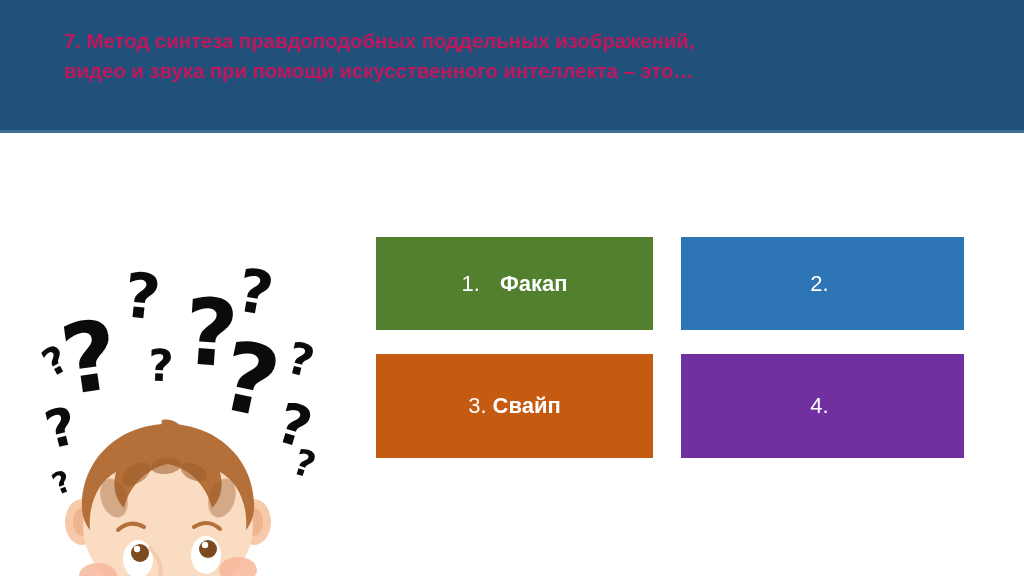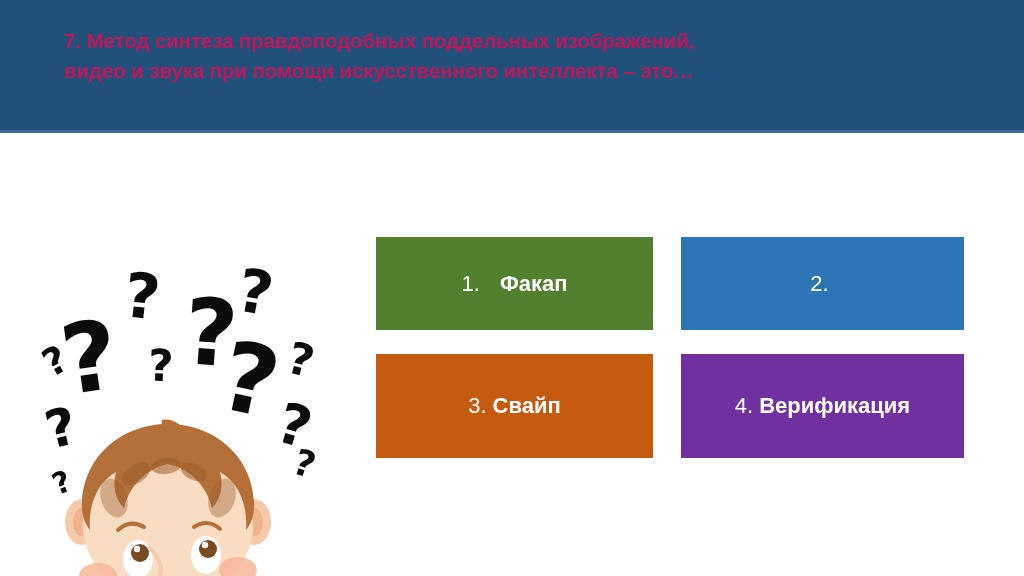--- a/index.html
+++ b/index.html
@@ -143,21 +143,20 @@
         <span class="answer-num">3.</span>
         <span class="gap-small"></span>
         <span class="answer-label">Свайп</span>
       </span>
     </div>
 
     <div class="answer-box r1c1" style="background: rgb(112, 48, 160);">
       <span class="answer-inner">
         <span class="answer-num">4.</span>
         <span class="gap-small"></span>
-        <span class="answer-label">Верификация</span>
       </span>
     </div>
 
   </div>
 
   <div class="illustration">
 
     <div id="qmark-layer">
         <span class="qmark" style="left: 18px; top: 92px; font-size: 38px; color: rgb(11, 11, 11); transform: rotate(-28deg);">?</span>
         <span class="qmark" style="left: 20px; top: 152px; font-size: 52px; color: rgb(11, 11, 11); transform: rotate(-14deg);">?</span>

